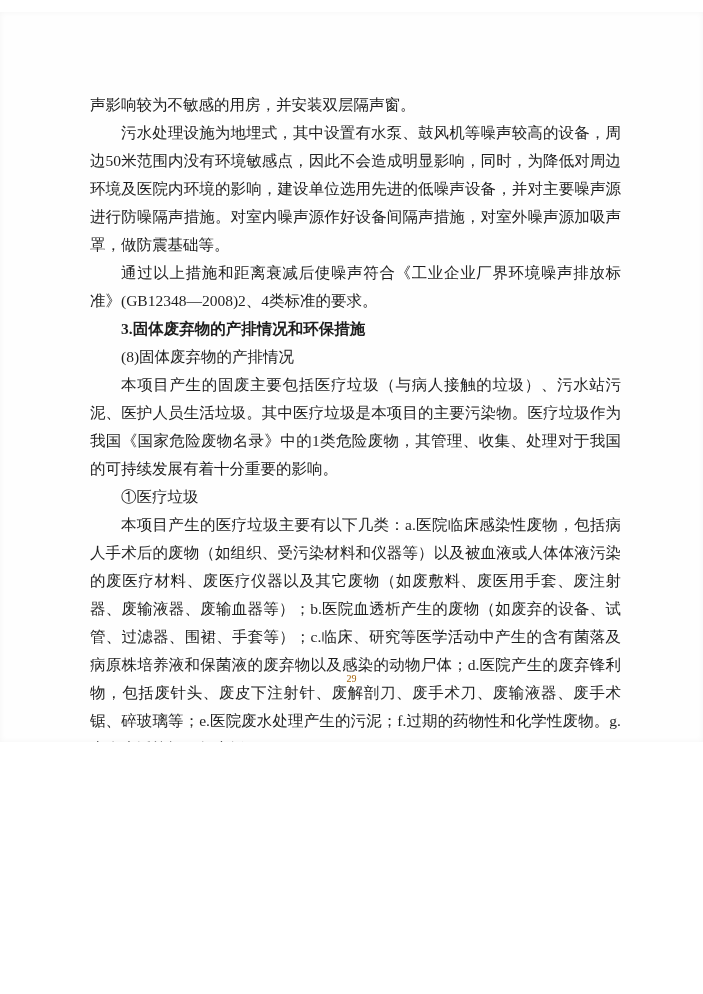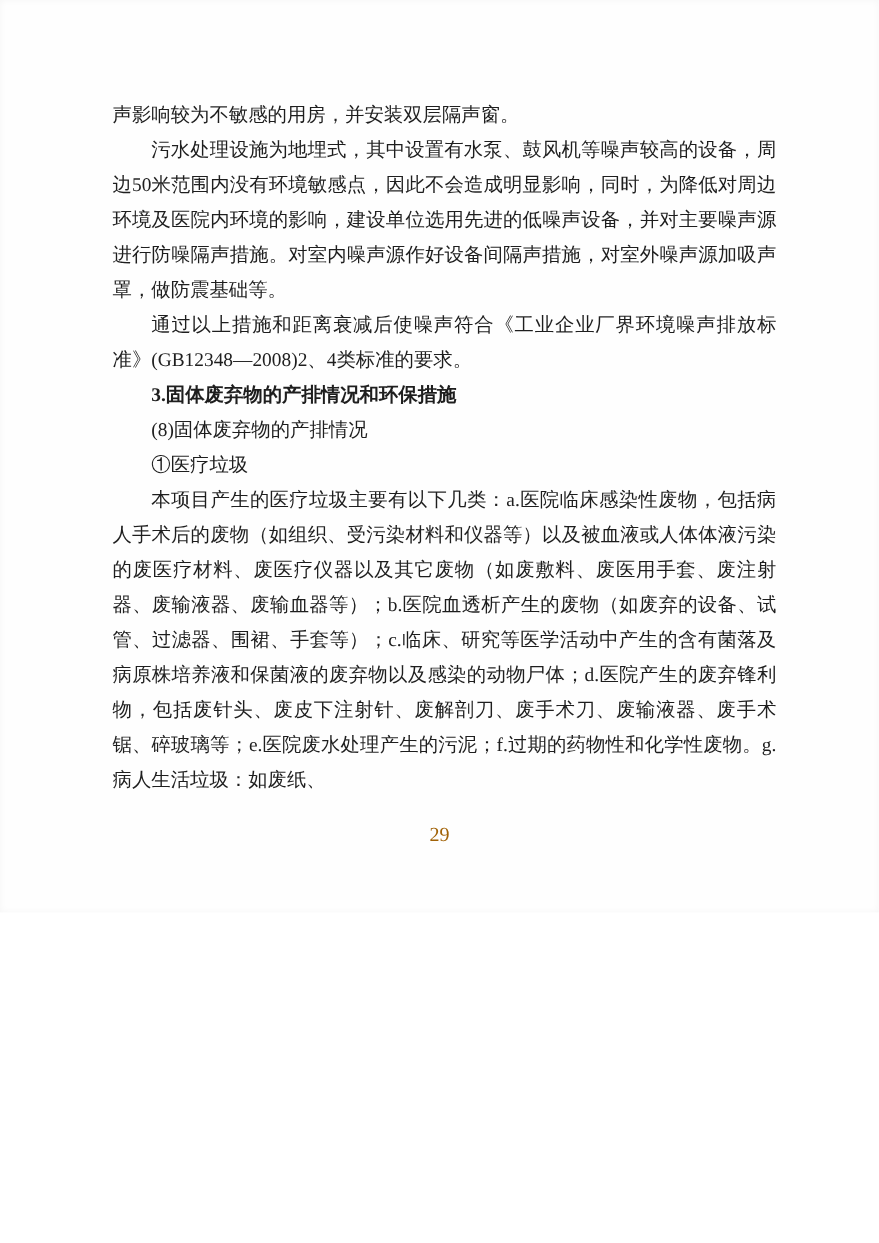--- a/index.html
+++ b/index.html
@@ -4,21 +4,21 @@
 <style>
   html, body {
     margin: 0;
     padding: 0;
     background: #ffffff;
   }
   .page {
     position: relative;
     width: 703px;
     height: 730px;
-    margin: 0 auto;
+    margin: 12px auto;
     background: #fefefe;
     overflow: hidden;
     font-family: "Liberation Serif", "DejaVu Serif", serif;
     color: #1e1e1e;
     box-shadow: inset 0 0 6px rgba(0,0,0,0.04);
   }
   .content {
     position: absolute;
     top: 79px;
     left: 90px;
@@ -34,35 +34,36 @@
     word-break: break-all;
   }
   .para.cont {
     text-indent: 0;
   }
   .para.heading {
     font-weight: bold;
   }
   .footer {
     position: absolute;
-    bottom: 52px;
+    bottom: 58px;
     left: 0;
     width: 100%;
     text-align: center;
-    font-size: 16px;
+    font-size: 10px;
     color: #a16207;
   }
 </style>
 </head>
 <body>
 
 <div class="page">
   <div class="content">
     <p class="para cont">声影响较为不敏感的用房，并安装双层隔声窗。</p>
     <p class="para">污水处理设施为地埋式，其中设置有水泵、鼓风机等噪声较高的设备，周边50米范围内没有环境敏感点，因此不会造成明显影响，同时，为降低对周边环境及医院内环境的影响，建设单位选用先进的低噪声设备，并对主要噪声源进行防噪隔声措施。对室内噪声源作好设备间隔声措施，对室外噪声源加吸声罩，做防震基础等。</p>
     <p class="para">通过以上措施和距离衰减后使噪声符合《工业企业厂界环境噪声排放标准》(GB12348—2008)2、4类标准的要求。</p>
     <p class="para heading">3.固体废弃物的产排情况和环保措施</p>
     <p class="para">(8)固体废弃物的产排情况</p>
+    <p class="para">本项目产生的固废主要包括医疗垃圾（与病人接触的垃圾）、污水站污泥、医护人员生活垃圾。其中医疗垃圾是本项目的主要污染物。医疗垃圾作为我国《国家危险废物名录》中的1类危险废物，其管理、收集、处理对于我国的可持续发展有着十分重要的影响。</p>
     <p class="para">①医疗垃圾</p>
     <p class="para">本项目产生的医疗垃圾主要有以下几类：a.医院临床感染性废物，包括病人手术后的废物（如组织、受污染材料和仪器等）以及被血液或人体体液污染的废医疗材料、废医疗仪器以及其它废物（如废敷料、废医用手套、废注射器、废输液器、废输血器等）；b.医院血透析产生的废物（如废弃的设备、试管、过滤器、围裙、手套等）；c.临床、研究等医学活动中产生的含有菌落及病原株培养液和保菌液的废弃物以及感染的动物尸体；d.医院产生的废弃锋利物，包括废针头、废皮下注射针、废解剖刀、废手术刀、废输液器、废手术锯、碎玻璃等；e.医院废水处理产生的污泥；f.过期的药物性和化学性废物。g.病人生活垃圾：如废纸、</p>
   </div>
   <div class="footer">29</div>
 </div>
 
 </body></html>

